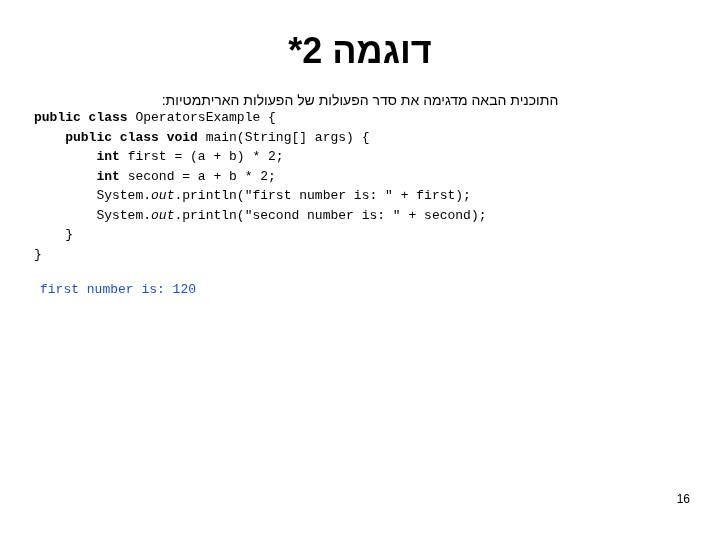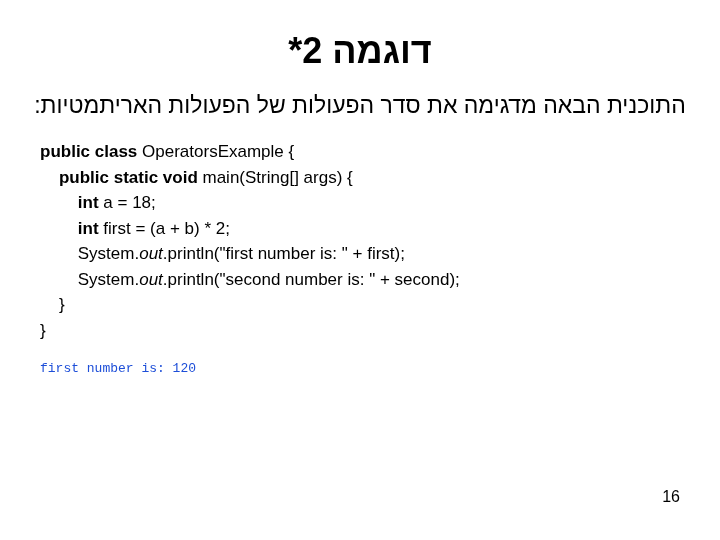--- a/index.html
+++ b/index.html
@@ -30,32 +30,31 @@
       font-size: 36px;
       font-weight: bold;
       color: #000000;
       margin-bottom: 20px;
       margin-top: 10px;
       direction: rtl;
     }
 
     .subtitle {
       text-align: center;
-      font-size: 23px;
+      font-size: 14px;
       color: #000000;
-      margin-bottom: 20px;
       direction: rtl;
     }
 
     .code-block {
-      font-family: Liberation Sans, sans-serif;
-      font-size: 17px;
+      font-family: Liberation Mono, monospace;
+      font-size: 13px;
       line-height: 1.5;
       color: #000000;
-      margin-left: 10px;
+      margin-left: 4px;
       margin-bottom: 16px;
     }
 
     .code-line {
       white-space: pre;
     }
 
     .kw {
       font-weight: bold;
     }
@@ -68,39 +67,39 @@
       font-family: 'Courier New', Courier, monospace;
       font-size: 13px;
       line-height: 1.6;
       color: #1d4ed8;
       margin-left: 10px;
     }
 
     .page-number {
       position: absolute;
       bottom: 15px;
-      right: 40px;
-      font-size: 16px;
+      right: 30px;
+      font-size: 12px;
       color: #000000;
     }
   </style>
 </head>
 <body>
 
 <div class="page">
 
   <div class="title">דוגמה 2*</div>
 
   <div class="subtitle">התוכנית הבאה מדגימה את סדר הפעולות של הפעולות האריתמטיות:</div>
 
   <div class="code-block">
     <div class="code-line"><span class="kw">public class</span> OperatorsExample {</div>
-    <div class="code-line">    <span class="kw">public static void</span> main(String[] args) {</div>
-    <div class="code-line">        <span class="kw">int</span> a = 18;</div>
+    <div class="code-line">    <span class="kw">public class void</span> main(String[] args) {</div>
     <div class="code-line">        <span class="kw">int</span> first = (a + b) * 2;</div>
+    <div class="code-line">        <span class="kw">int</span> second = a + b * 2;</div>
     <div class="code-line">        System.<span class="italic">out</span>.println("first number is: " + first);</div>
     <div class="code-line">        System.<span class="italic">out</span>.println("second number is: " + second);</div>
     <div class="code-line">    }</div>
     <div class="code-line">}</div>
   </div>
 
   <div class="output-block">
     <div class="code-line">first number is: 120</div>
   </div>
 

